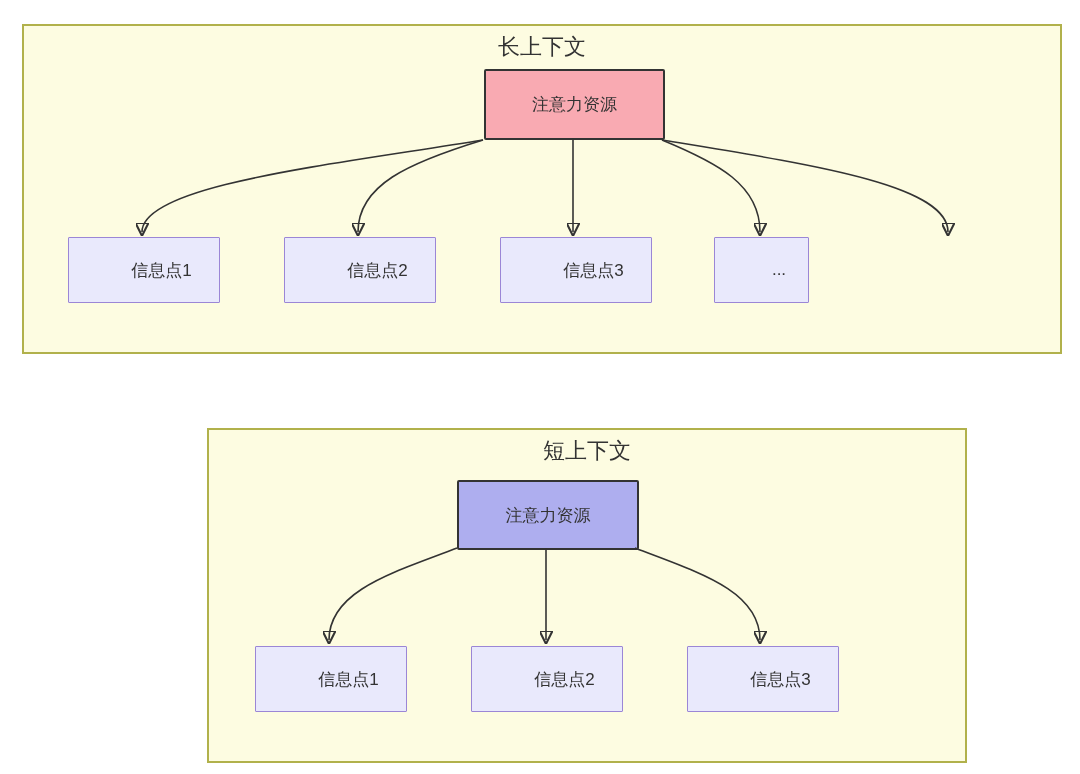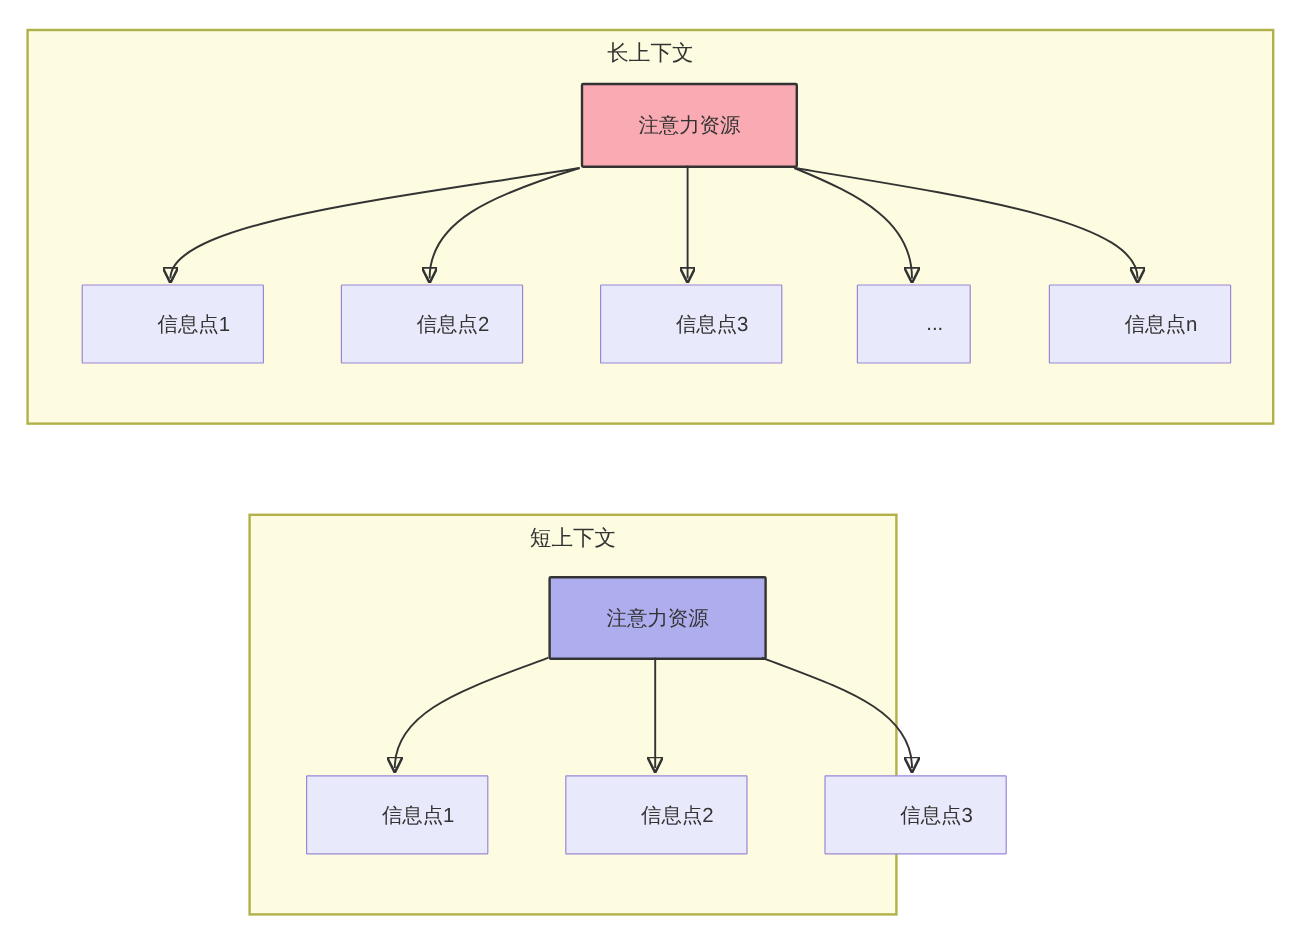--- a/index.html
+++ b/index.html
@@ -14,27 +14,27 @@
     height: 774px;
     background: #ffffff;
     overflow: hidden;
   }
   .panel {
     position: absolute;
     background: #fdfce1;
     border: 2px solid #b1b14b;
   }
   .panel-long  { left: 22px;  top: 24px;  width: 1040px; height: 330px; }
-  .panel-short { left: 207px; top: 428px; width: 541px;  height: 335px; }
+  .panel-short { left: 207px; top: 428px; width: 760px;  height: 335px; }
   .panel-title {
     position: absolute;
     left: 0; right: 0;
     top: 6px;
     text-align: center;
-    font-size: 18px;
+    font-size: 22px;
     color: #333333;
   }
   .node {
     position: absolute;
     display: flex;
     align-items: center;
     justify-content: center;
     font-size: 17px;
     color: #333333;
     text-align: center;
@@ -77,21 +77,20 @@
 
 <div class="canvas">
 
   <section class="panel panel-long">
     <div class="panel-title">长上下文</div>
     <div class="node root-node root-long">注意力资源</div>
     <div class="node child-node lc-0">信息点1</div>
     <div class="node child-node lc-1">信息点2</div>
     <div class="node child-node lc-2">信息点3</div>
     <div class="node child-node lc-3">...</div>
-    <div class="node child-node lc-4">信息点n</div>
   </section>
 
   <section class="panel panel-short">
     <div class="panel-title">短上下文</div>
     <div class="node root-node root-short">注意力资源</div>
     <div class="node child-node sc-0">信息点1</div>
     <div class="node child-node sc-1">信息点2</div>
     <div class="node child-node sc-2">信息点3</div>
   </section>
 

